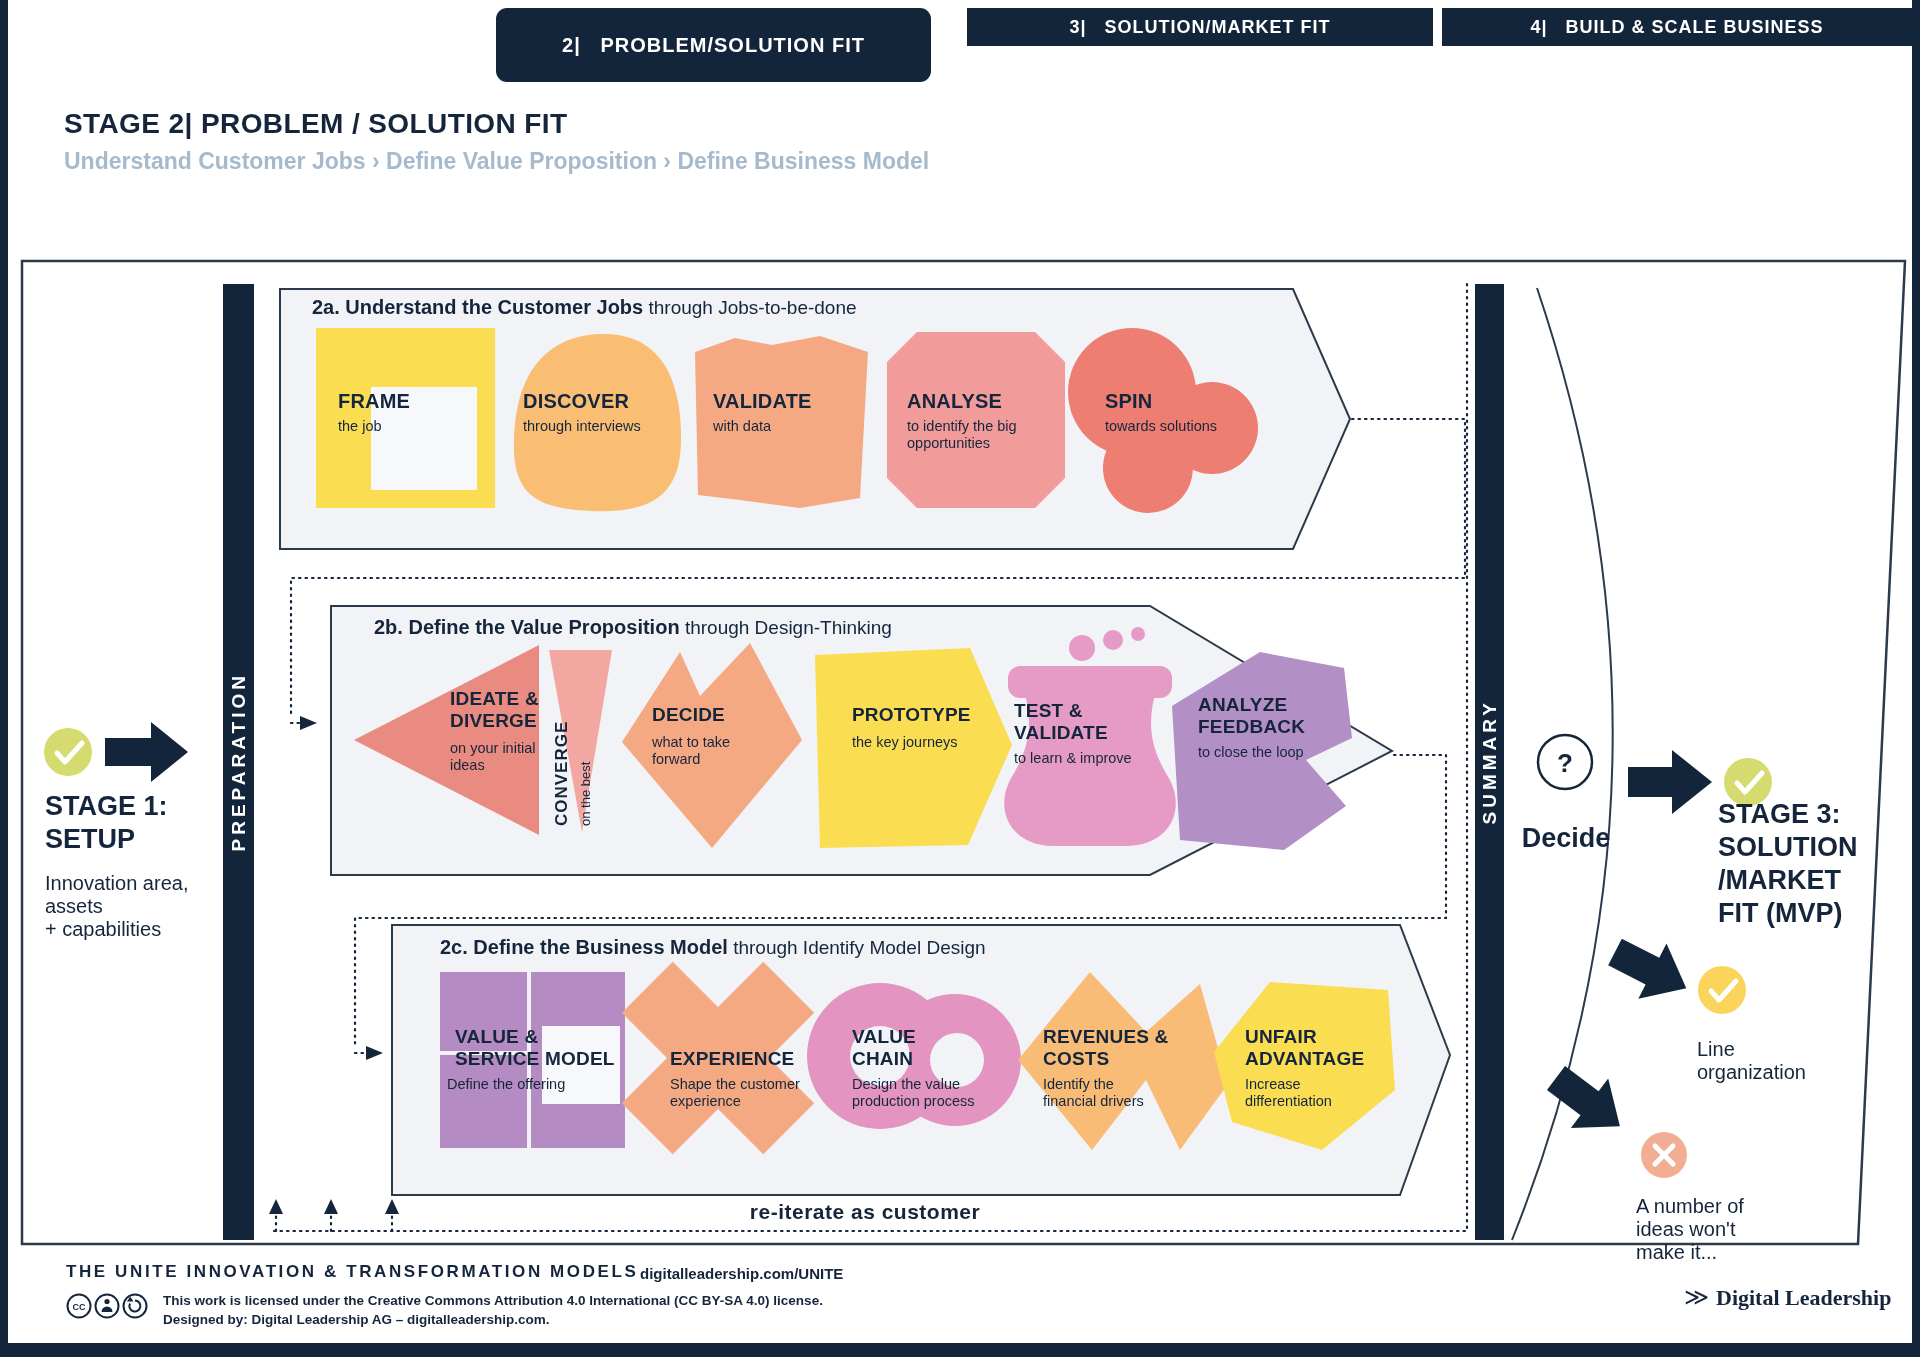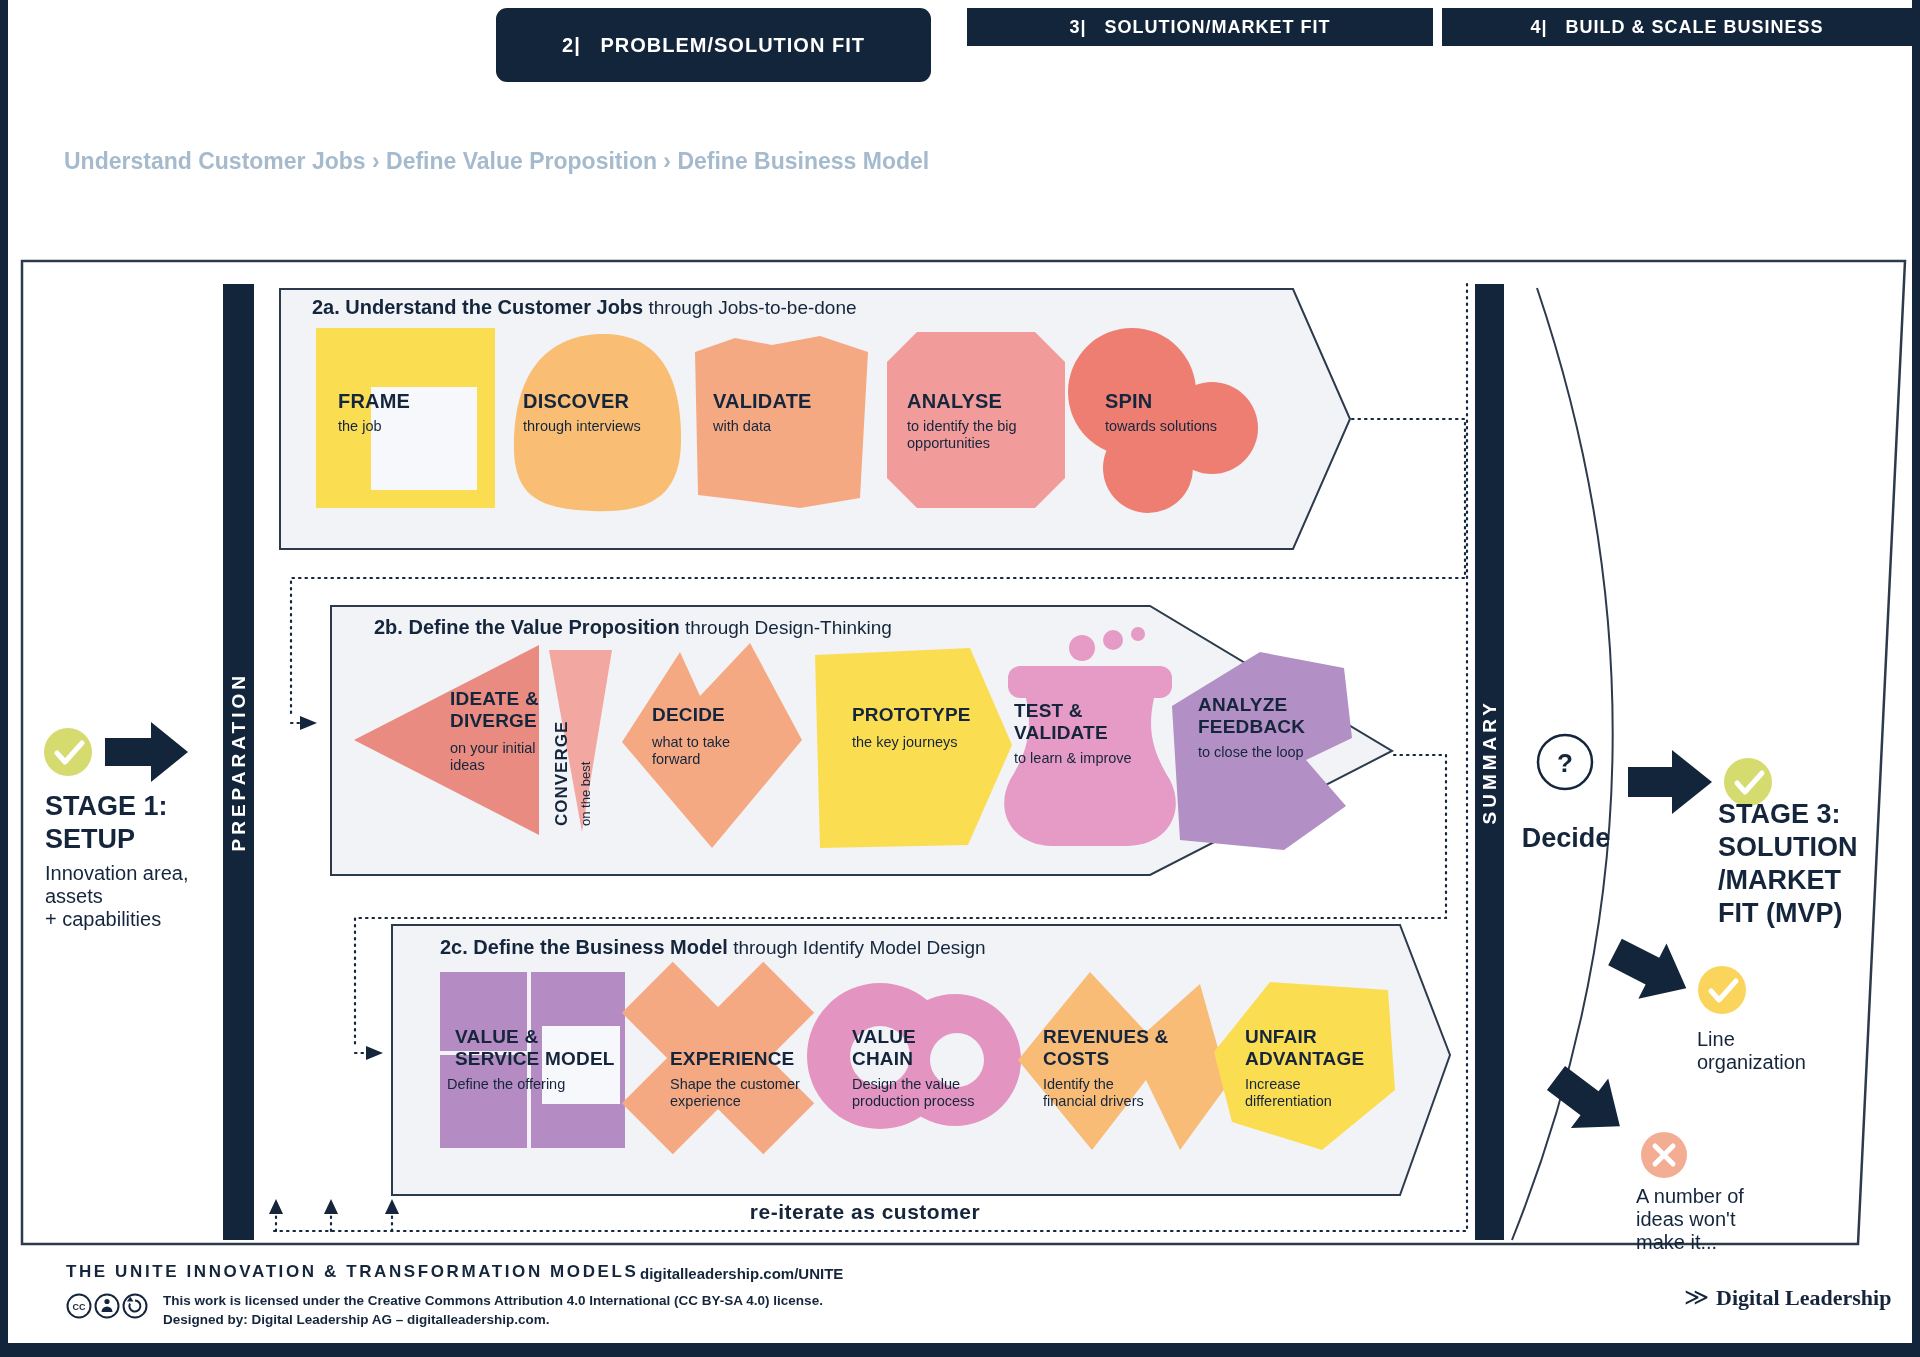--- a/index.html
+++ b/index.html
@@ -24,40 +24,41 @@
   .vbar{position:absolute;background:#13253A;display:flex;align-items:center;justify-content:center;}
   .vbar span{writing-mode:vertical-rl;transform:rotate(180deg);color:#fff;font-weight:bold;
              font-size:19px;letter-spacing:4px;white-space:pre;}
   
   .stitle{font-weight:800;font-size:19px;letter-spacing:.2px;}
   .stitle.s2a{font-size:20px;}
   .sdesc{font-weight:400;font-size:14.5px;}
   .vtext{position:absolute;writing-mode:vertical-rl;transform:rotate(180deg);white-space:pre;
          color:#15263C;display:flex;align-items:center;}
   .big{font-size:27px;font-weight:800;line-height:1.22;}
-  .med{font-size:20px;font-weight:500;line-height:1.14;}
+  .med{font-size:20px;font-weight:500;line-height:1.14;margin-top:10px;}
   .loop{font-size:21px;font-weight:800;letter-spacing:.5px;}
   .foot1{font-size:17px;font-weight:800;letter-spacing:2.6px;}
   .footurl{font-size:15px;font-weight:800;}
   .lic{font-size:13.5px;font-weight:600;line-height:1.5;}
   .brand{font-family:"Liberation Serif",serif;font-size:22px;font-weight:bold;}
 </style>
 </head>
 <body>
 
 <div id="stage">
 
   <div class="edge" style="left:0;top:0;width:8px;height:1357px;"></div>
   <div class="edge" style="left:1912px;top:0;width:8px;height:1357px;"></div>
   <div class="edge" style="left:0;top:1343px;width:1920px;height:14px;"></div>
 
   <div class="tab active" style="left:496px;width:435px;border-radius:11px;"><span>2|   PROBLEM/SOLUTION FIT</span></div>
   <div class="tab inactive" style="left:967px;width:466px;"><span>3|   SOLUTION/MARKET FIT</span></div>
   <div class="tab inactive" style="left:1442px;width:470px;"><span>4|   BUILD &amp; SCALE BUSINESS</span></div>
 
+  <div class="t pagetitle" style="left:64px;top:108px;">STAGE 2| PROBLEM / SOLUTION FIT</div>
   <div class="t pagesub" style="left:64px;top:148px;">Understand Customer Jobs › Define Value Proposition › Define Business Model</div>
 
   <svg class="abs" style="left:0;top:0;" width="1920" height="1357" viewBox="0 0 1920 1357">
 
     <polygon points="22,261 1905,261 1858,1244 22,1244" fill="#ffffff" stroke="#2C3A4C" stroke-width="2.5"></polygon>
 
     <path d="M1537,288 Q1700,770 1512,1240" fill="none" stroke="#2C3A4C" stroke-width="2"></path>
 
     <polygon points="280,289 1293,289 1350,419 1293,549 280,549" fill="#F1F3F7" stroke="#2C3A4C" stroke-width="2"></polygon>
     <polygon points="331,606 1150,606 1392,751 1150,875 331,875" fill="#F1F3F7" stroke="#2C3A4C" stroke-width="2"></polygon>

